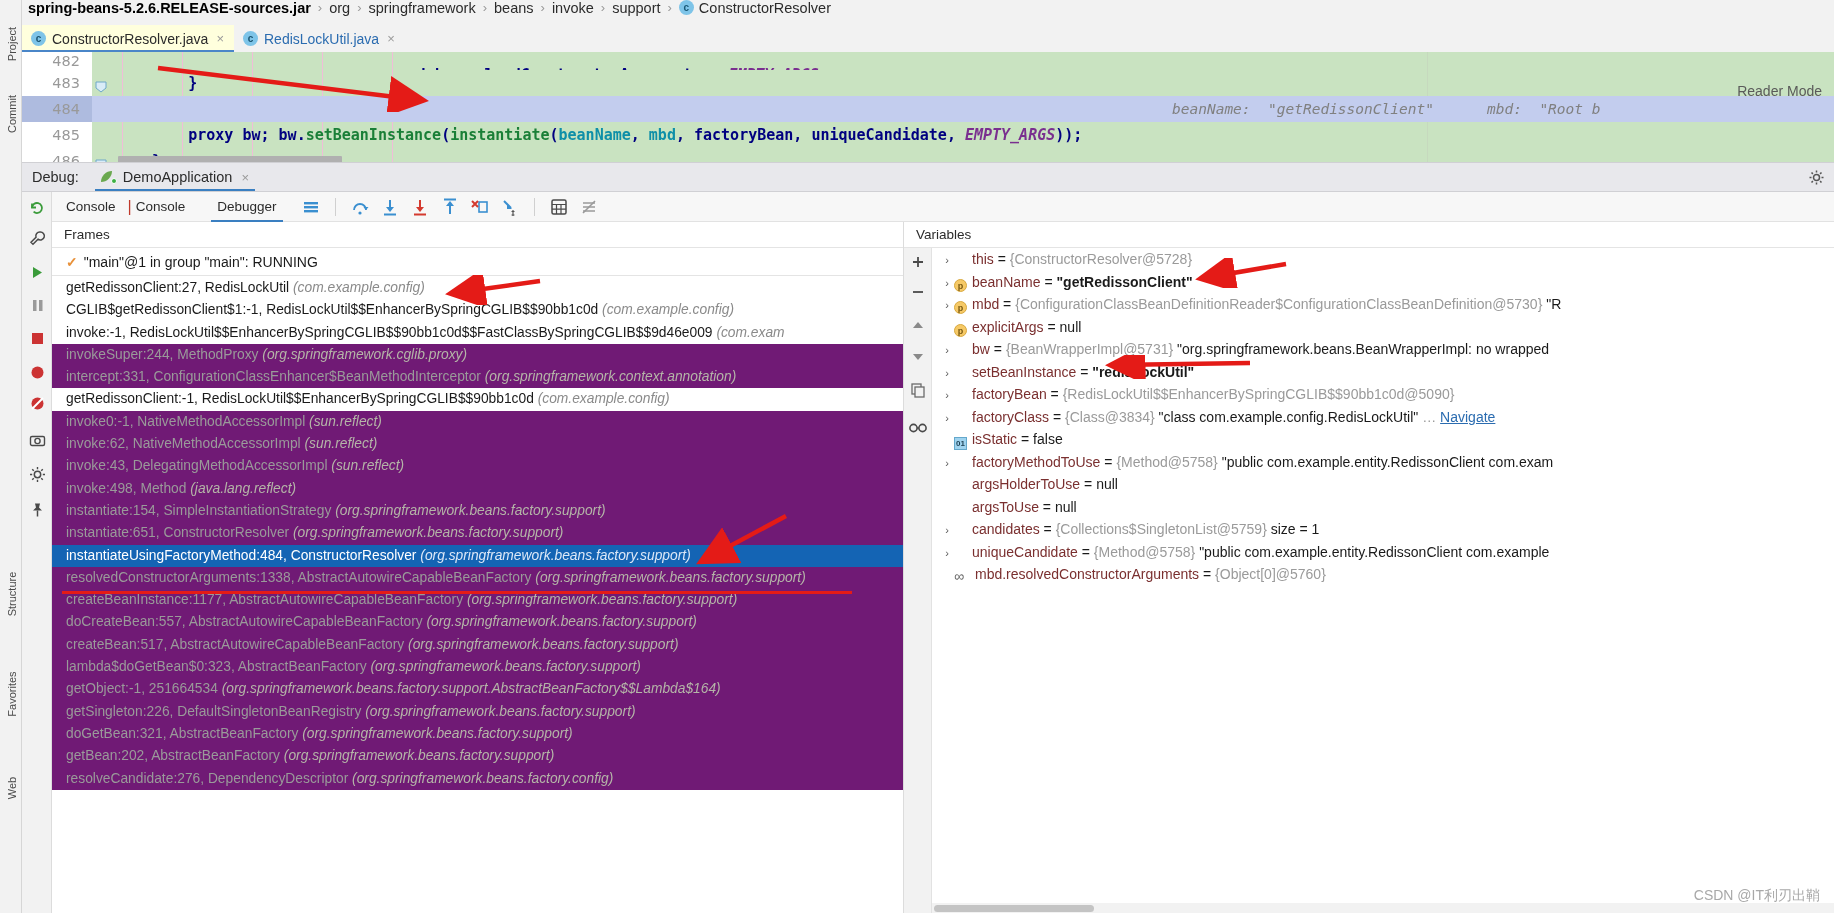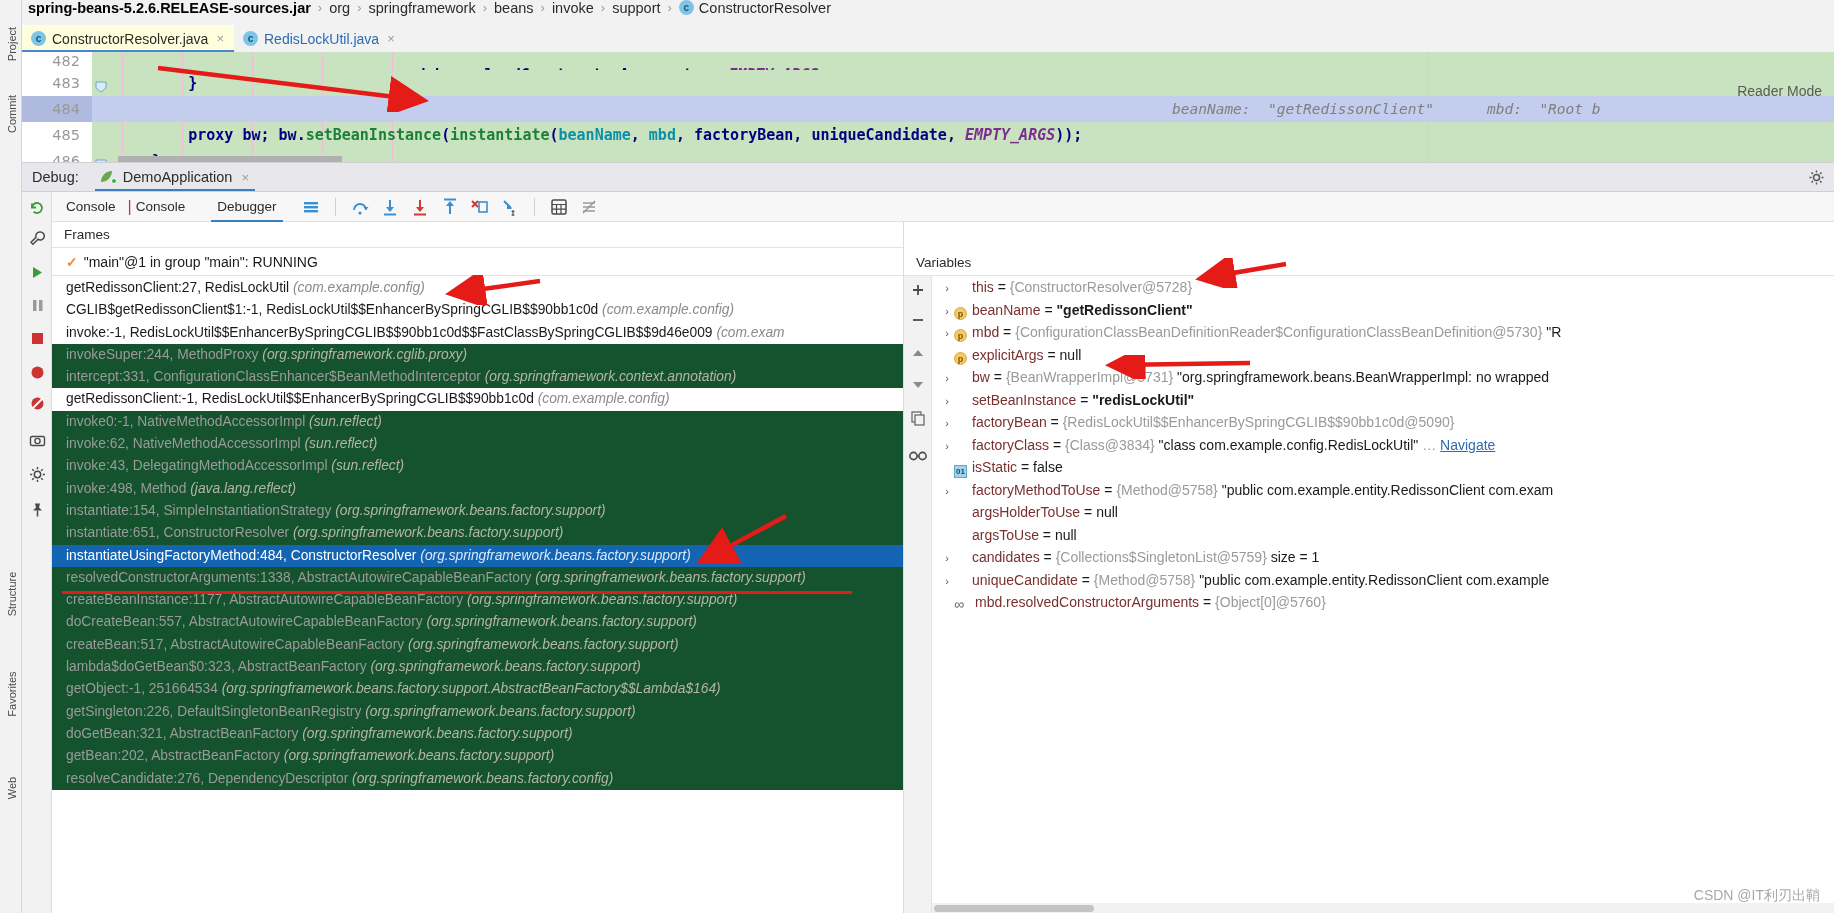--- a/index.html
+++ b/index.html
@@ -186,38 +186,37 @@
     font-size: 14px; color: #1a1a1a; border-bottom: 1px solid #e4e4e4;
     position: relative; background: #ffffff;
   }
   .check { color: #e8913a; font-weight: bold; margin-right: 6px; font-size: 14px; }
   .frames-list { position: absolute; left: 0; top: 55px; right: 0; bottom: 0; overflow: hidden; }
   .frame {
     height: 22.3px; line-height: 22.3px; padding-left: 14px;
     font-size: 13.8px; white-space: nowrap; overflow: hidden;
     color: #1a1a1a; background: #ffffff;
   }
-  .frame.lib { background: #14532d; color: #9a9a9a; }
+  .frame.lib { background: #701a75; color: #9a9a9a; }
   .frame.sel { background: #1464b4; color: #ffffff; }
   .frame .pkg { font-style: italic; color: #8a8a8a; }
   .frame.sel .pkg { color: #dce8f7; font-style: italic; }
   .frame.lib .pkg { color: #b5b5a8; }
 
   
   .frames-tools {
     position: absolute; right: 8px; top: 28px; width: 110px; height: 28px;
     display: flex; align-items: center; justify-content: flex-end;
   }
   .ftool { width: 22px; height: 22px; margin-left: 6px; position: relative; }
 
   
   .vars-pane {
     position: absolute; left: 882px; top: 30px; right: 0; bottom: 0;
     background: #ffffff;
-    margin-top: 28px;
   }
   .vars-strip {
     position: absolute; left: 0; top: 26px; width: 28px; bottom: 0;
     background: #f2f2f2; border-right: 1px solid #e2e2e2;
   }
   .vstrip-ico { position: absolute; left: 6px; width: 16px; height: 16px; }
   .vars-list { position: absolute; left: 28px; top: 26px; right: 0; bottom: 0; overflow: hidden; }
   .vrow {
     height: 22.5px; line-height: 22.5px; white-space: nowrap;
     font-size: 14px; color: #1a1a1a; padding-left: 8px;

